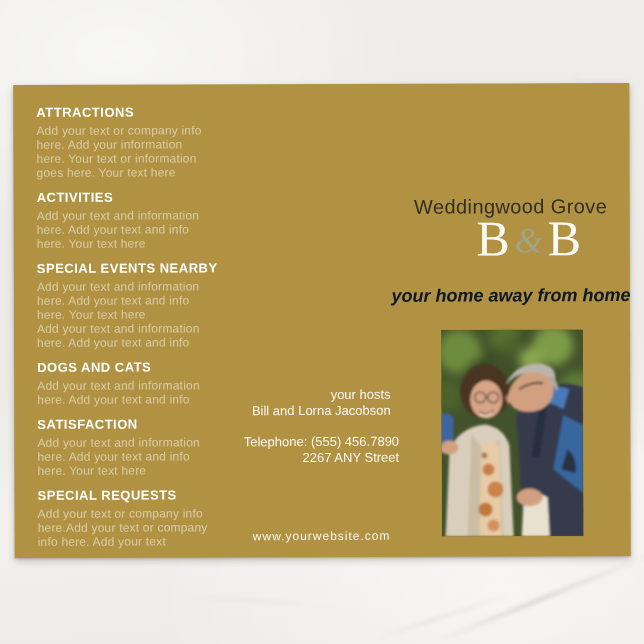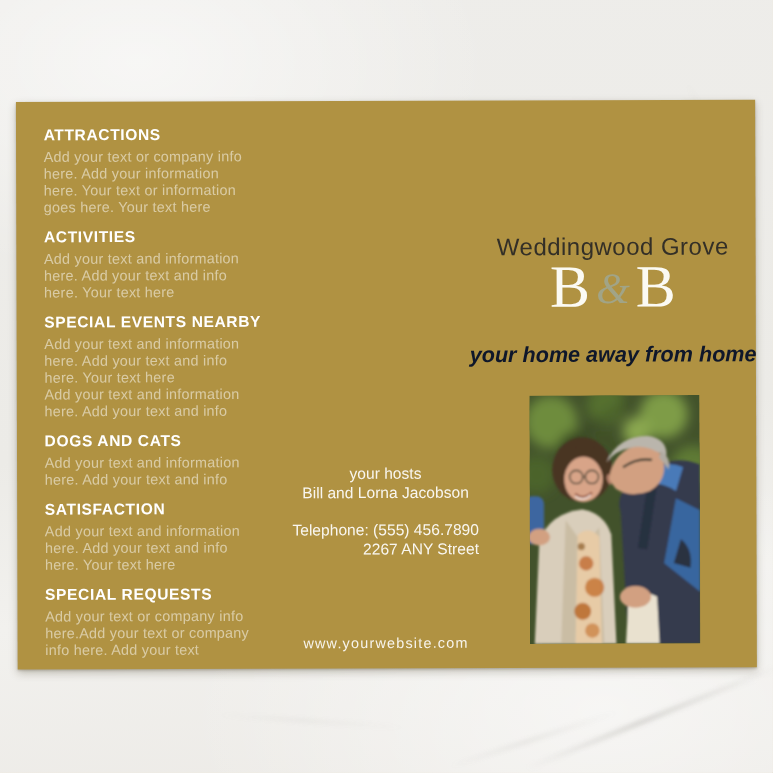--- a/index.html
+++ b/index.html
@@ -31,30 +31,30 @@
     margin:0 0 3px 0;font-size:13px;line-height:16px;font-weight:bold;
     letter-spacing:.5px;color:#ffffff;
   }
   .sec p{
     margin:0;font-size:12px;line-height:14px;color:rgba(255,255,255,.52);
     white-space:pre-line;letter-spacing:.2px;
   }
 
   
   .hosts{position:absolute;left:307px;top:303px;transform:translateX(-50%);
-    text-align:center;font-size:13px;line-height:16px;color:rgba(255,255,255,.92);white-space:nowrap;}
+    text-align:right;font-size:13px;line-height:16px;color:rgba(255,255,255,.92);white-space:nowrap;}
   .contact{position:absolute;left:307px;top:350px;transform:translateX(-50%);
     text-align:right;font-size:13px;line-height:16px;color:rgba(255,255,255,.92);white-space:nowrap;}
   .website{position:absolute;left:307px;top:445px;transform:translateX(-50%);
     font-size:12px;letter-spacing:1px;color:rgba(255,255,255,.9);white-space:nowrap;}
 
   
   .title{position:absolute;left:497px;top:92px;transform:translateX(-50%);
     font-size:20px;letter-spacing:.4px;color:#332f27;white-space:nowrap;margin-top:20px;}
-  .monogram{position:absolute;left:497px;top:128px;transform:translateX(-50%);
+  .monogram{position:absolute;left:515px;top:128px;transform:translateX(-50%);
     font-family:"Liberation Serif", serif;font-size:50px;line-height:54px;
     color:#fbfaf3;white-space:nowrap;}
   .monogram .amp{
     font-style:italic;font-size:36px;color:#a1a487;vertical-align:3px;margin:0 5px;
   }
   .tagline{position:absolute;left:497px;top:202px;transform:translateX(-50%);
     font-family:Liberation Sans, sans-serif;font-style:italic;font-weight:bold;
     font-size:18px;color:#0f172a;white-space:nowrap;}
 
   .photo{position:absolute;left:427px;top:246px;width:142px;height:207px;overflow:hidden;}

